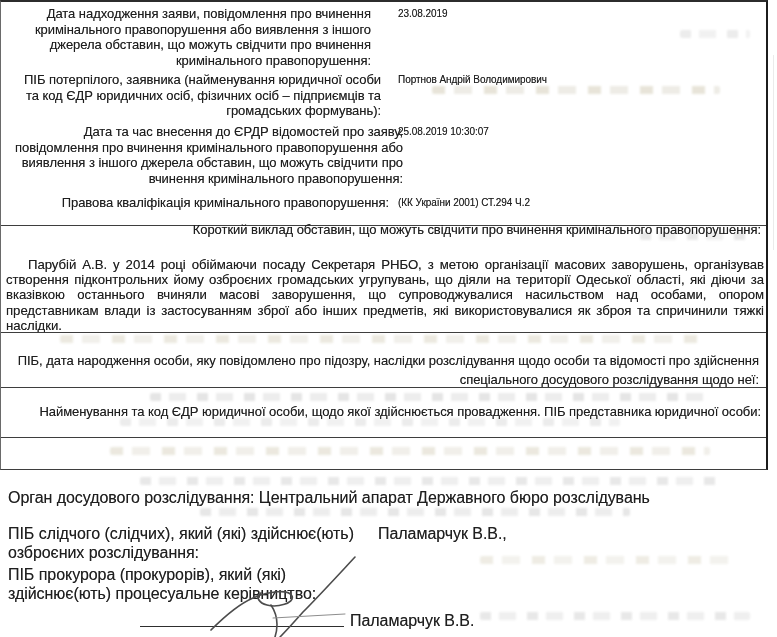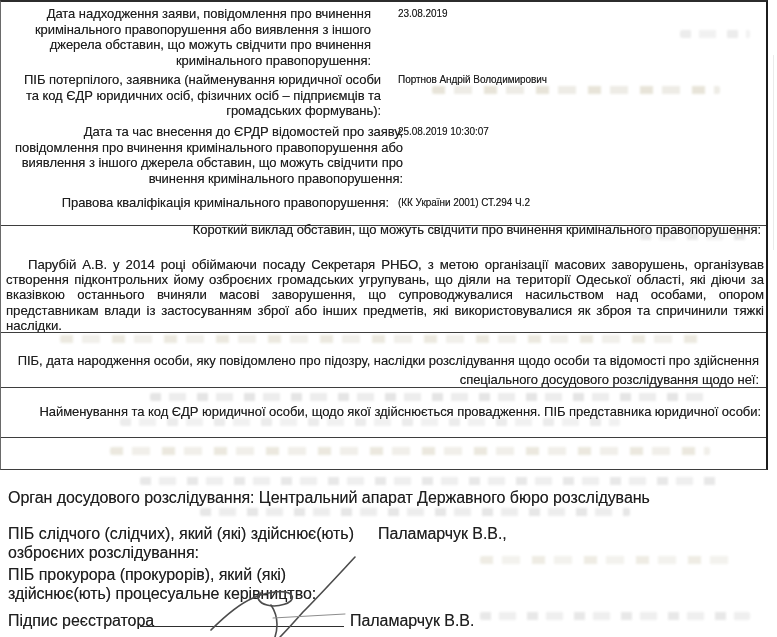--- a/index.html
+++ b/index.html
@@ -113,21 +113,20 @@
   <div class="abs bt txt" style="left:8px;top:488px;white-space:nowrap">
     <span>Орган досудового розслідування:</span>
     <span>Центральний апарат Державного бюро розслідувань</span>
   </div>
 
   <div class="abs bt txt" style="left:8px;top:524px;width:368px">ПІБ слідчого (слідчих), який (які) здійснює(ють) озброєних розслідування:</div>
   <div class="abs bt txt" style="left:378px;top:524px;white-space:nowrap">Паламарчук В.В.,</div>
 
   <div class="abs bt txt" style="left:8px;top:565px;width:362px">ПІБ прокурора (прокурорів), який (які) здійснює(ють) процесуальне керівництво:</div>
 
-  <div class="abs bt txt" style="left:8px;top:611px;white-space:nowrap">Підпис реєстратора</div>
   <div class="sig-line"></div>
   <div class="abs bt txt" style="left:350px;top:611px;white-space:nowrap">Паламарчук В.В.</div>
 
   <svg class="sig-svg" width="165" height="89" viewBox="0 0 165 89">
     <path d="M160,9 C146,24 124,48 108,64 C100,73 92,82 85,89" fill="none" stroke="#4c4c4c" stroke-width="1.6" stroke-linecap="round"></path>
     <path d="M16,82 C28,70 44,56 58,50 C74,43 94,41 97,48 C100,55 82,60 72,57 C64,55 60,49 66,45" fill="none" stroke="#4c4c4c" stroke-width="1.7" stroke-linecap="round"></path>
     <path d="M76,57 C82,66 84,76 80,89" fill="none" stroke="#4c4c4c" stroke-width="1.6" stroke-linecap="round"></path>
     <path d="M78,70 L150,66" fill="none" stroke="#8d8d8d" stroke-width="1" stroke-linecap="round"></path>
   </svg>
 

